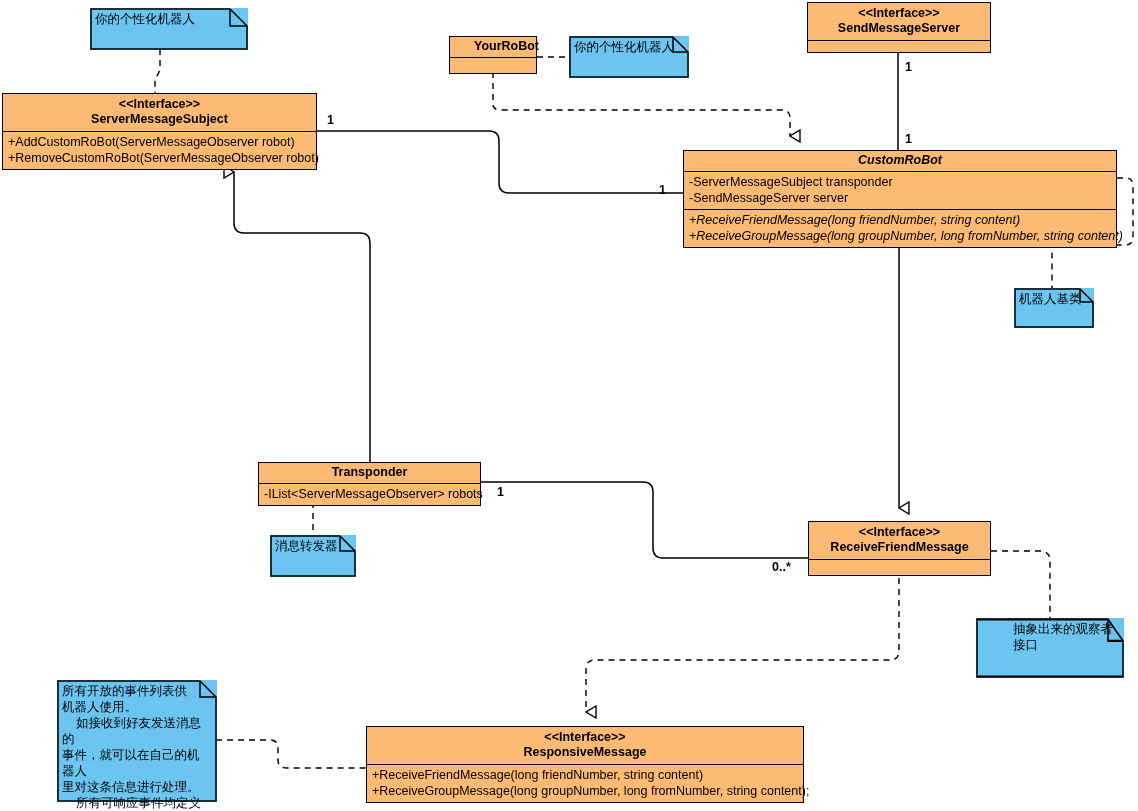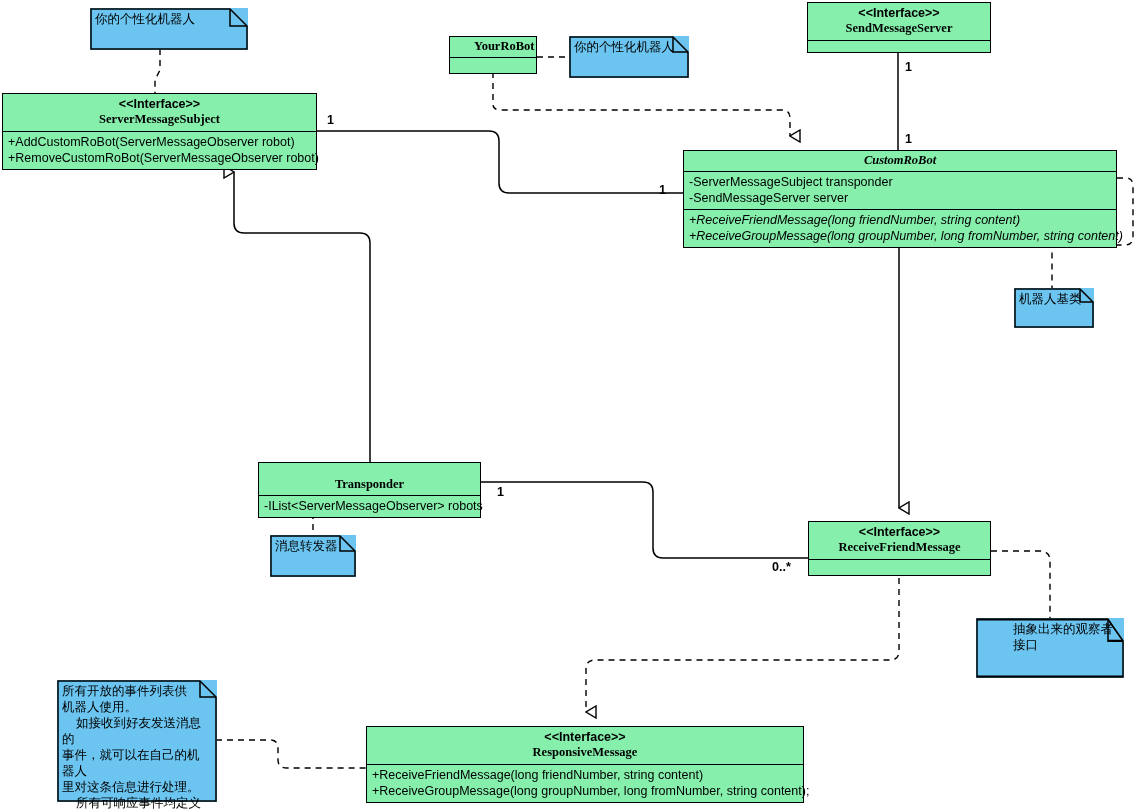--- a/index.html
+++ b/index.html
@@ -23,39 +23,38 @@
     left: 0;
     top: 0;
     width: 1138px;
     height: 811px;
     pointer-events: none;
   }
   .uml-class {
     position: absolute;
     box-sizing: border-box;
     border: 1.5px solid #000000;
-    background: #86efac;
+    background: #fdba74;
     color: #000000;
   }
   .uml-class .hdr {
     box-sizing: border-box;
     padding: 3px 6px 4px 6px;
     text-align: center;
     font-size: 12.5px;
     font-weight: bold;
     line-height: 15px;
   }
   .uml-class .hdr .stereo {
     display: block;
     font-weight: bold;
   }
   .uml-class .hdr .cname {
     display: block;
     font-weight: bold;
-    font-family: Liberation Serif, serif;
   }
   .uml-class .hdr.abstract .cname {
     font-style: italic;
   }
   .uml-class .compartment {
     box-sizing: border-box;
     border-top: 1.5px solid #000000;
     padding: 2px 5px 3px 5px;
     font-size: 12.5px;
     line-height: 16px;
@@ -228,21 +227,21 @@
       <span class="mem">-ServerMessageSubject transponder</span>
       <span class="mem">-SendMessageServer server</span>
     </div>
     <div class="compartment italic">
       <span class="mem">+ReceiveFriendMessage(long friendNumber, string content)</span>
       <span class="mem">+ReceiveGroupMessage(long groupNumber, long fromNumber, string content)</span>
     </div>
   </div>
 
   <div class="uml-class" style="left:258px; top:462px; width:223px;">
-    <div class="hdr" style="padding:14px 6px 3px 6px;">
+    <div class="hdr" style="padding:2px 6px 3px 6px;">
       <span class="cname">Transponder</span>
     </div>
     <div class="compartment">
       <span class="mem">-IList&lt;ServerMessageObserver&gt; robots</span>
     </div>
   </div>
 
   <div class="uml-class" style="left:808px; top:521px; width:183px;">
     <div class="hdr">
       <span class="stereo">&lt;&lt;Interface&gt;&gt;</span>

